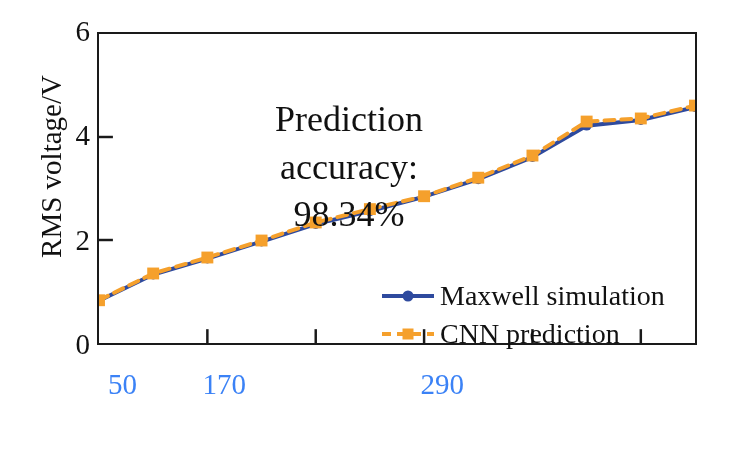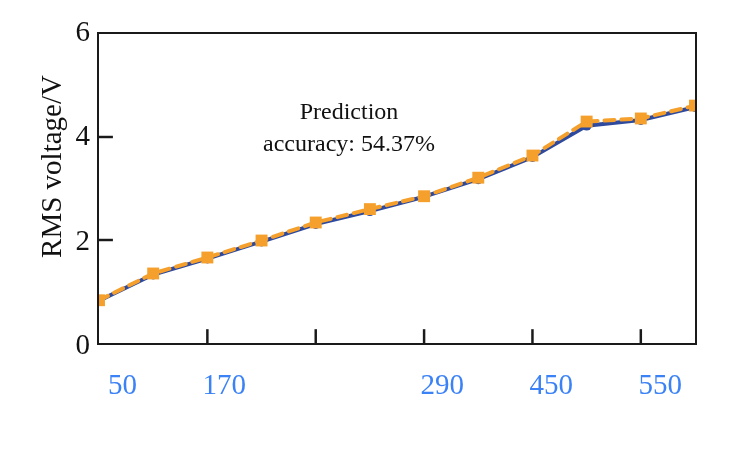--- a/index.html
+++ b/index.html
@@ -92,21 +92,21 @@
   #xlabel .sup {
     font-size: 19px;
     vertical-align: super;
   }
   
   #annotation {
     position: absolute;
     left: 125px;
     top: 62px;
     width: 250px;
-    font-size: 24px;
+    font-size: 36px;
     line-height: 1.32;
     text-align: center;
     color: #111;
   }
   
   #legend {
     position: absolute;
     left: 281px;
     top: 243px;
     width: 330px;
@@ -140,22 +140,20 @@
     <div class="ytick-label" style="top:121px;">4</div>
     <div class="ytick-label" style="top:226px;">2</div>
     <div class="ytick-label" style="top:330px;">0</div>
   </div>
 
   <div id="ylabel">RMS voltage/V</div>
 
   <div class="xtick-label" style="left:97px;">50</div>
   <div class="xtick-label" style="left:206px;">170</div>
   <div class="xtick-label" style="left:424px;">290</div>
-  <div class="xtick-label" style="left:533px;">450</div>
-  <div class="xtick-label" style="left:642px;">550</div>
 
 
   <div id="plot-frame">
     <svg id="plot-svg" viewBox="0 0 600 313" preserveAspectRatio="none">
 
       <g stroke="#1a1a1a" stroke-width="2.5">
         <line x1="0" y1="104.33" x2="14" y2="104.33"></line>
         <line x1="0" y1="208.67" x2="14" y2="208.67"></line>
       </g>
 
@@ -196,18 +194,38 @@
             <rect x="430.3636363636364" y="117.11333333333332" width="12" height="12" fill="#F5A02C"></rect>
             <rect x="484.90909090909093" y="82.68333333333334" width="12" height="12" fill="#F5A02C"></rect>
             <rect x="539.4545454545454" y="79.55333333333334" width="12" height="12" fill="#F5A02C"></rect>
             <rect x="594" y="66.51166666666663" width="12" height="12" fill="#F5A02C"></rect>
           </g>
         </g>
     </svg>
 
     <div id="annotation">
       <div>Prediction</div>
-      <div>accuracy: 54.37%</div>
+      <div>accuracy: 98.34%</div>
     </div>
 
+    <div id="legend">
+      <div class="legend-row">
+        <span class="legend-sample">
+          <svg width="56" height="20" viewBox="0 0 56 20">
+            <line x1="2" y1="10" x2="54" y2="10" stroke="#2E4A9E" stroke-width="4"></line>
+            <circle cx="28" cy="10" r="5.5" fill="#2E4A9E"></circle>
+          </svg>
+        </span>
+        <span class="legend-label">Maxwell simulation</span>
+      </div>
+      <div class="legend-row">
+        <span class="legend-sample">
+          <svg width="56" height="20" viewBox="0 0 56 20">
+            <line x1="2" y1="10" x2="54" y2="10" stroke="#F5A02C" stroke-width="4" stroke-dasharray="9,6"></line>
+            <rect x="22.5" y="4.5" width="11" height="11" fill="#F5A02C"></rect>
+          </svg>
+        </span>
+        <span class="legend-label">CNN prediction</span>
+      </div>
+    </div>
   </div>
 
 </div>
 
 </body></html>

